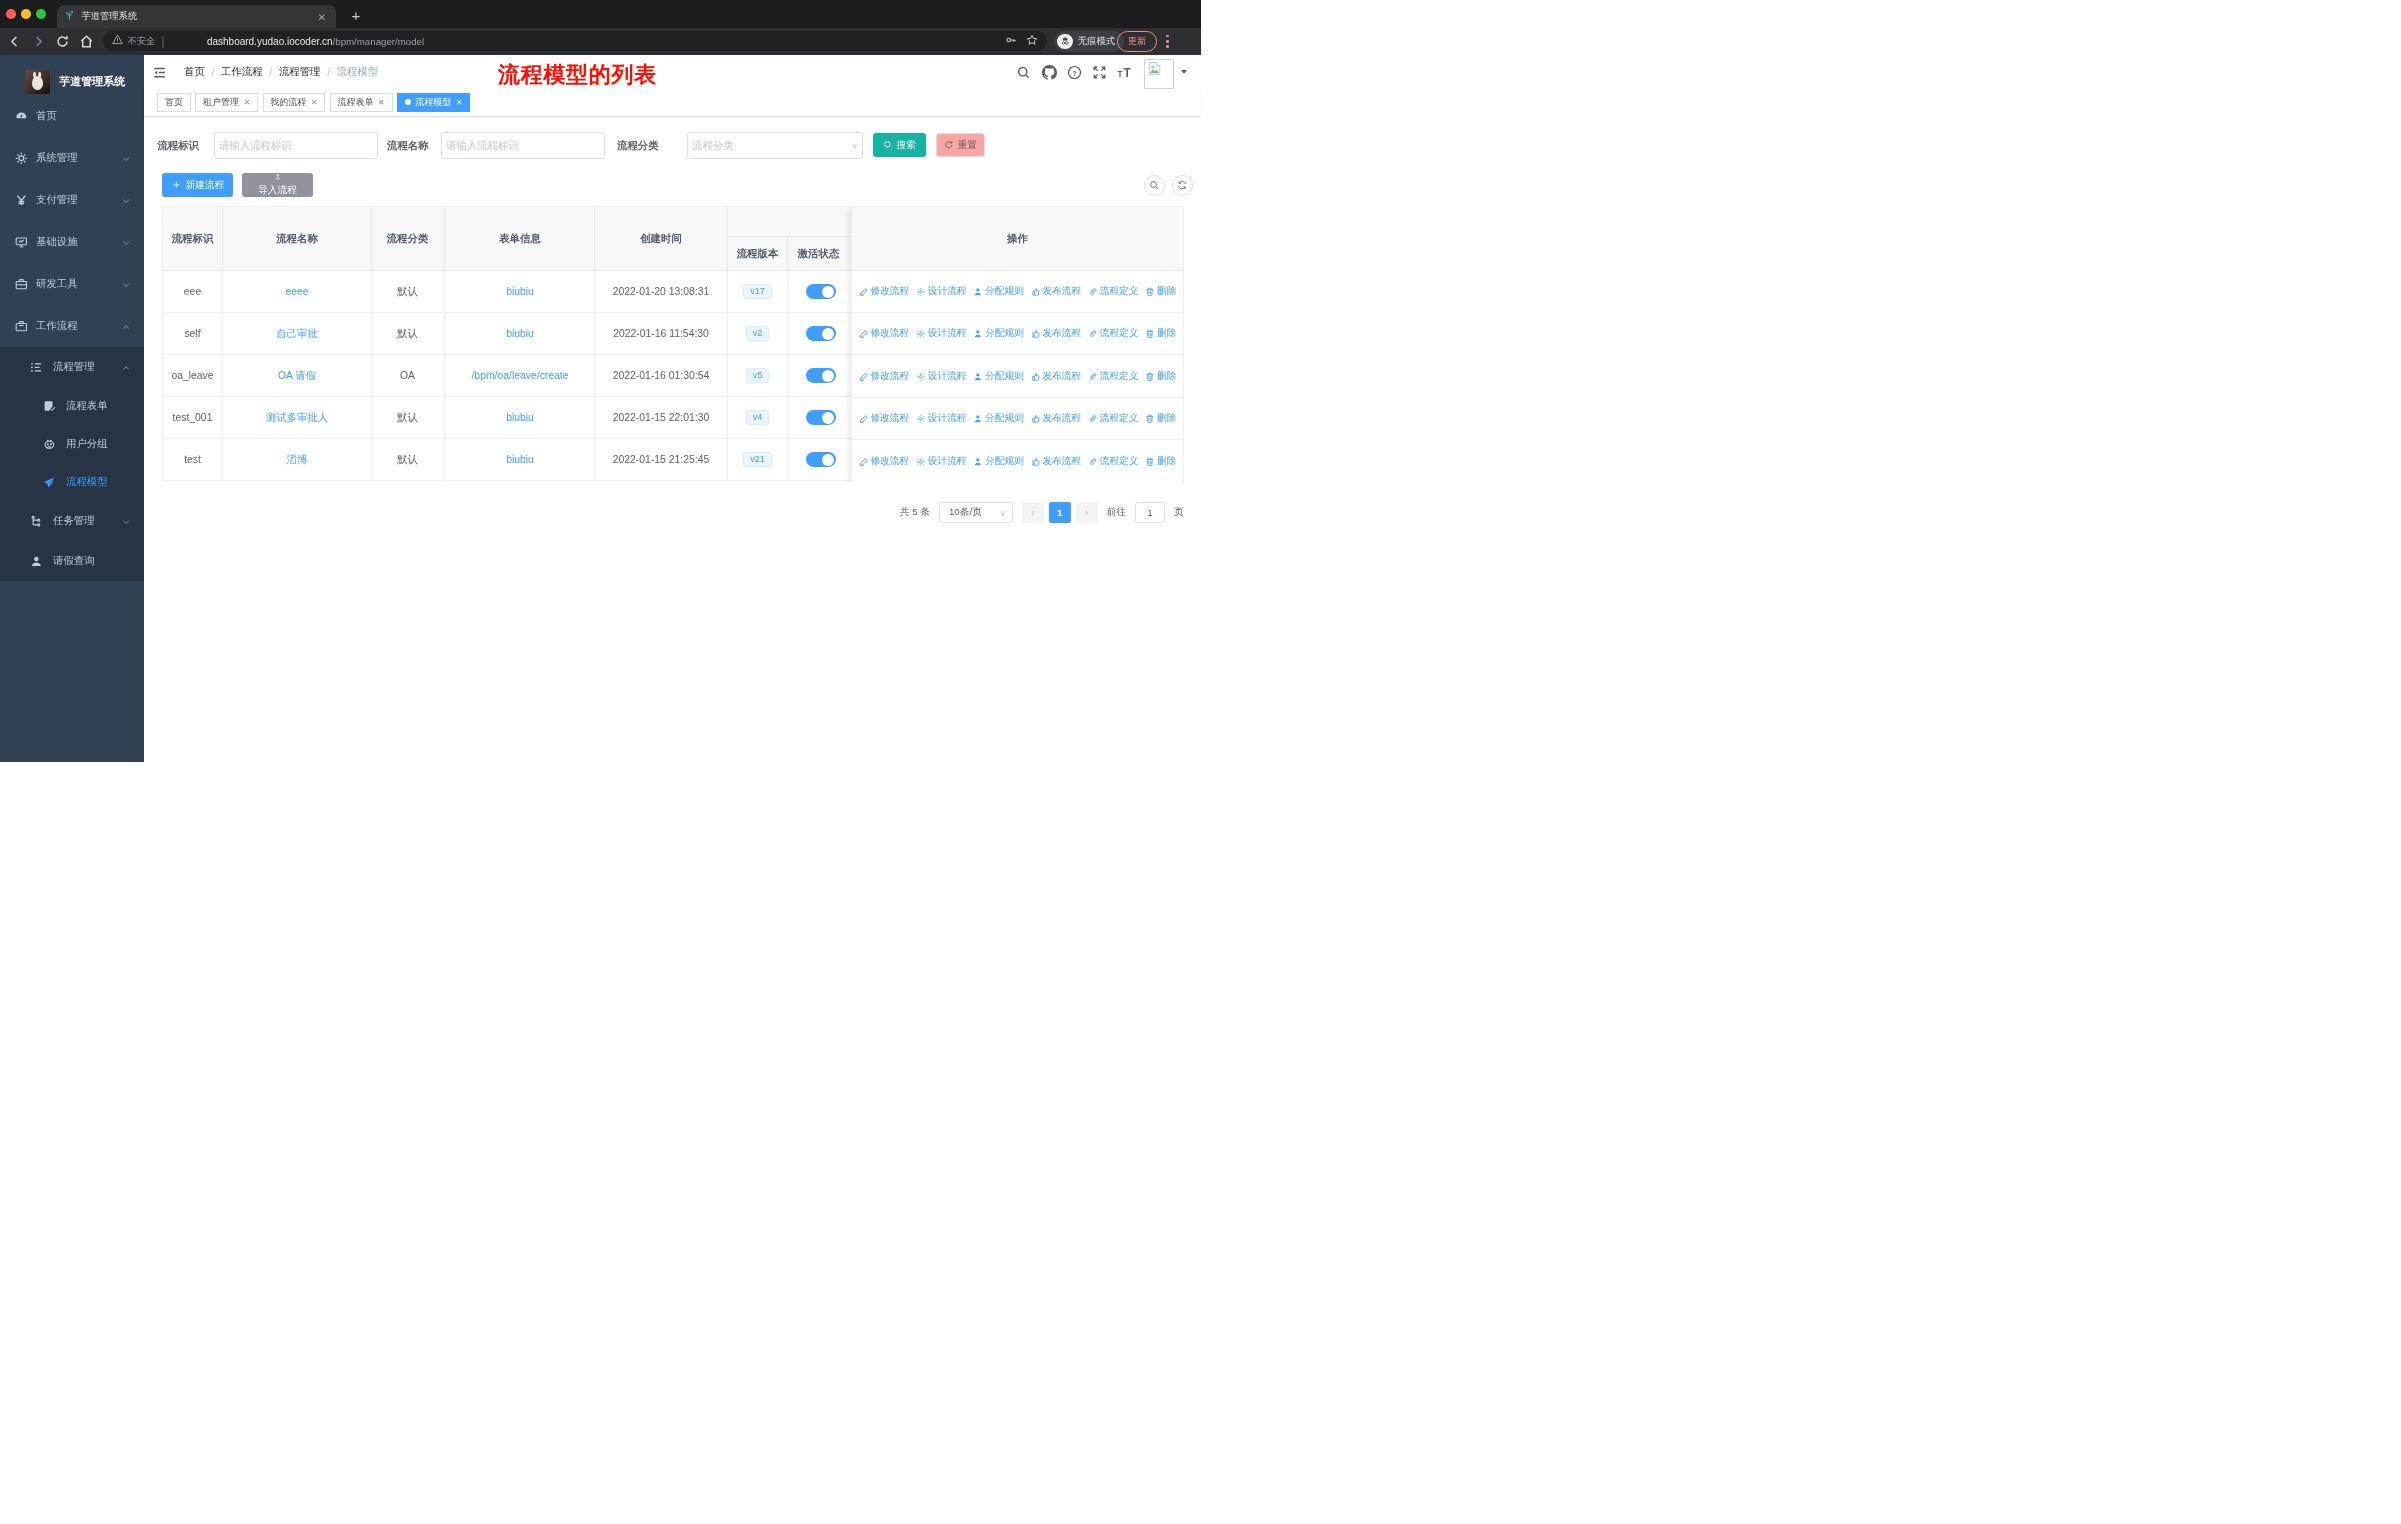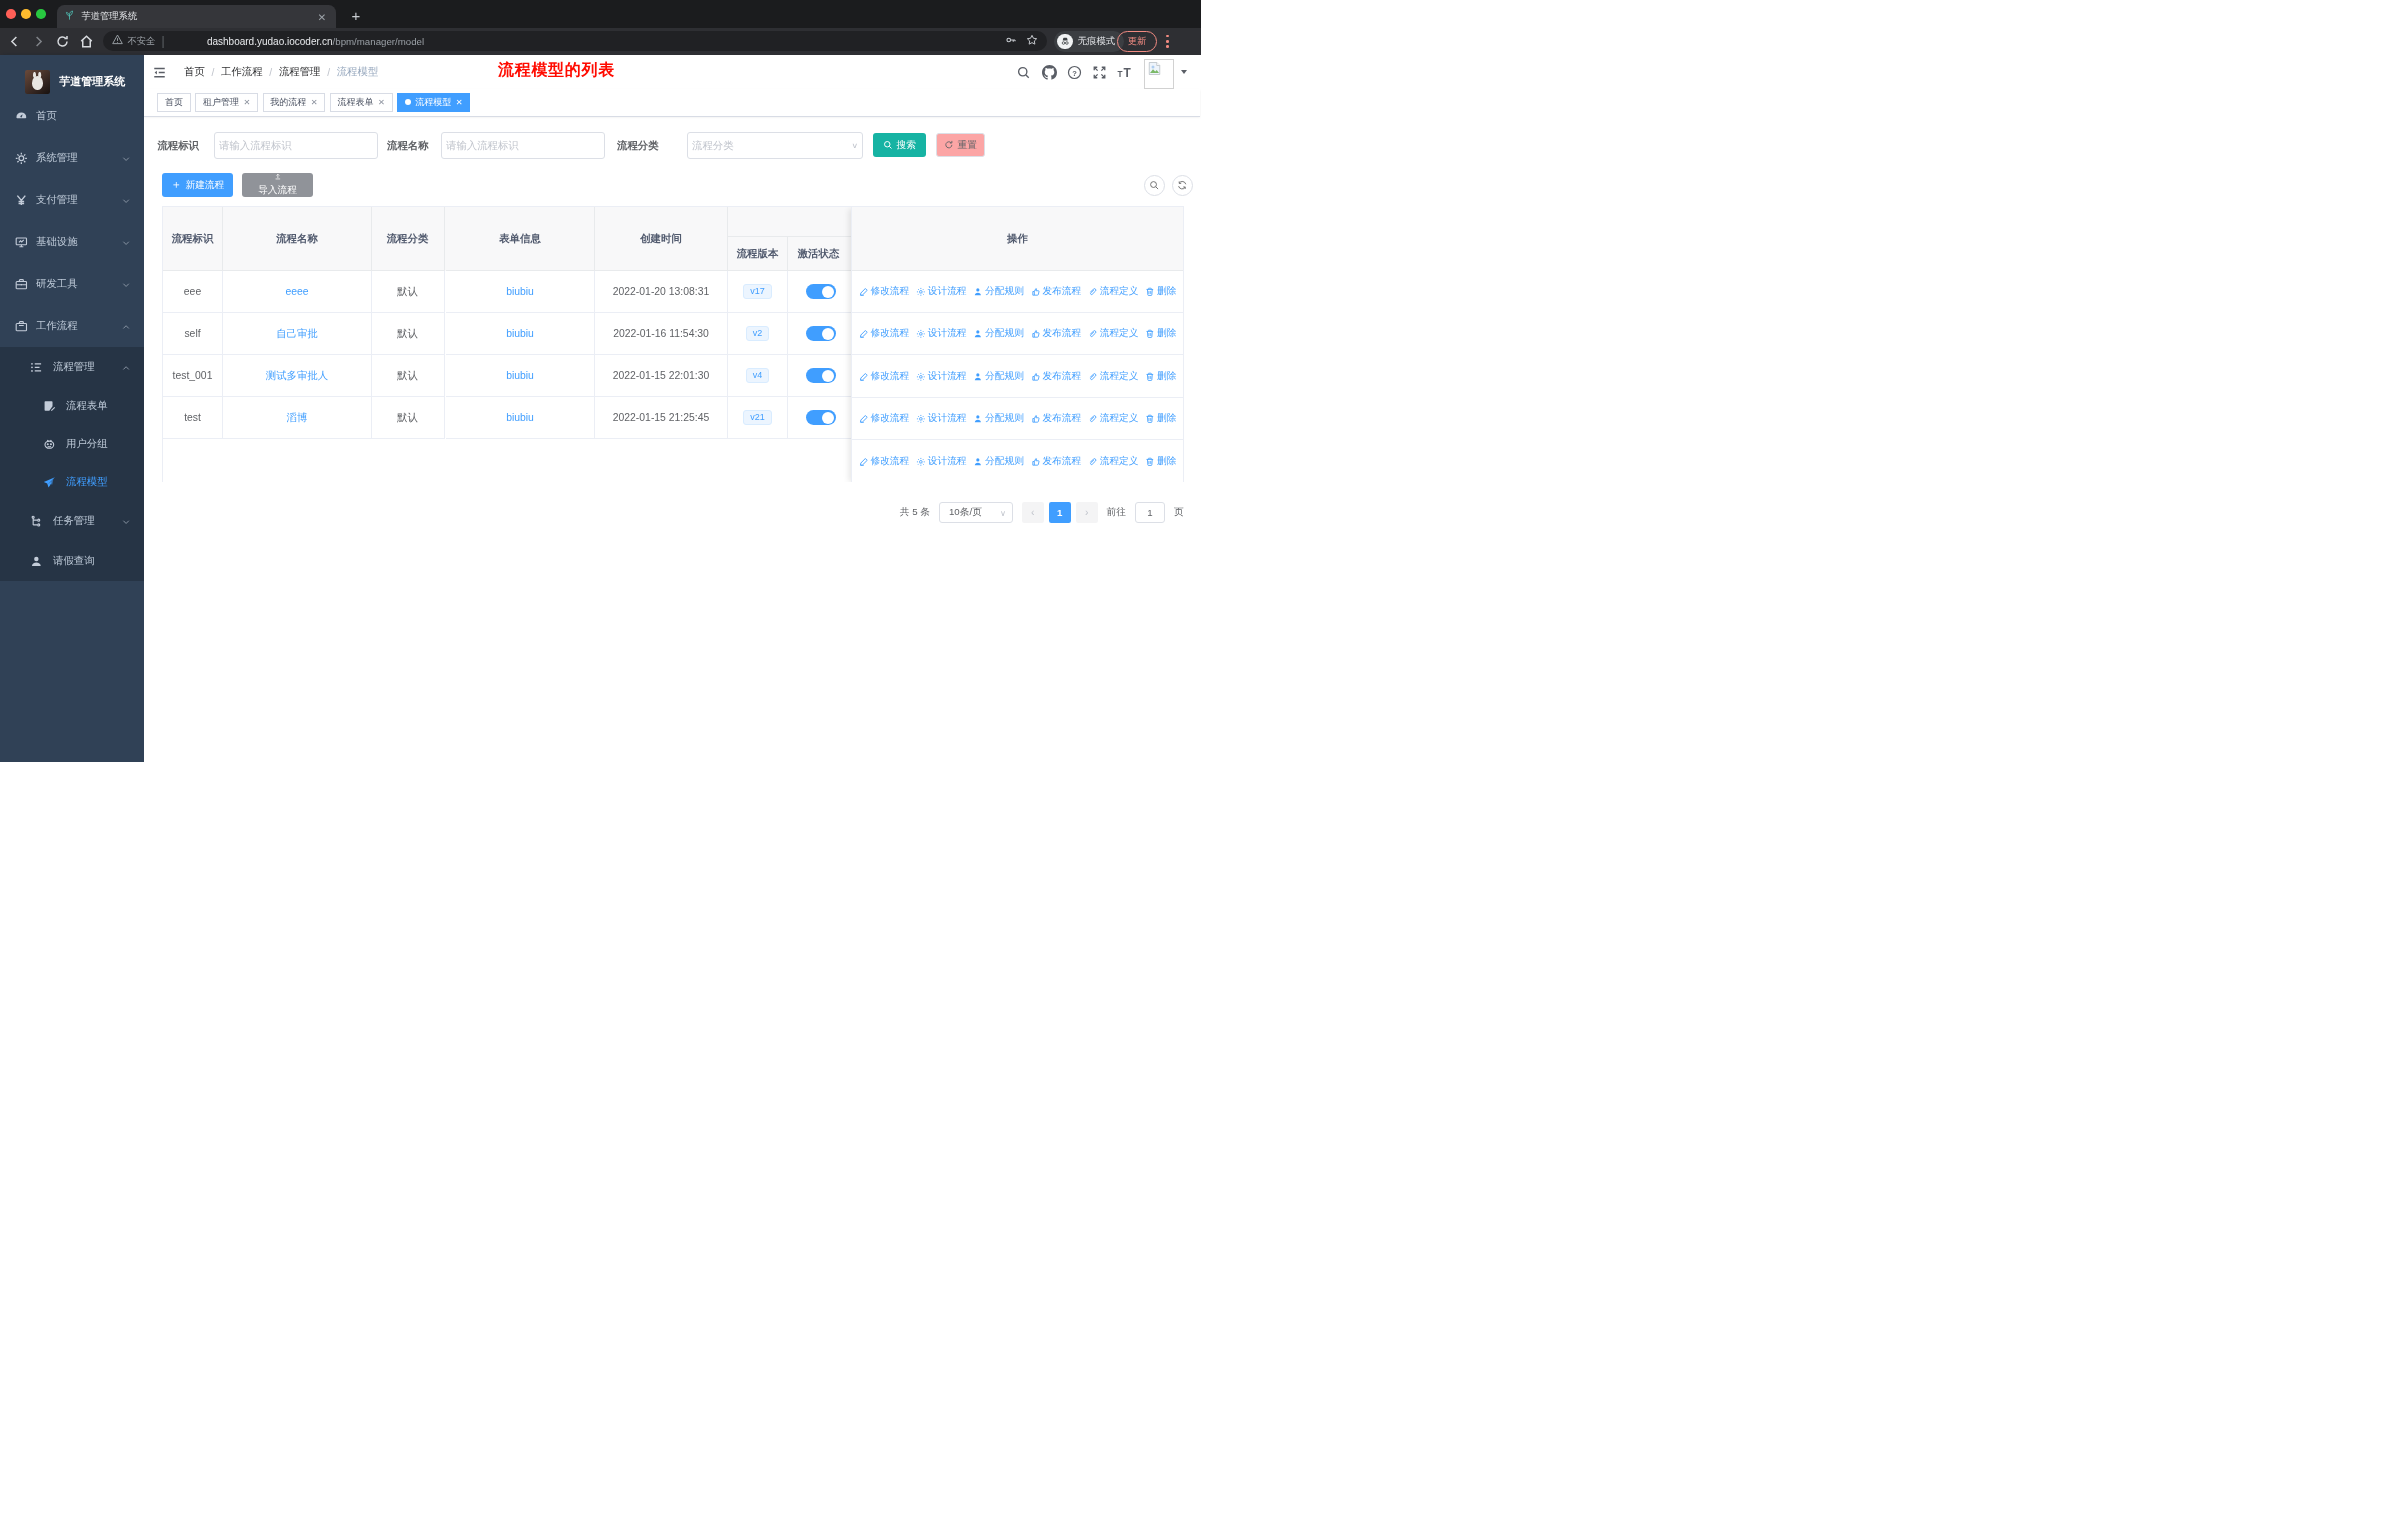--- a/index.html
+++ b/index.html
@@ -47,21 +47,21 @@
   .mi.lvl3 { height:38px; } .mi.lvl3 .ic { left:43px; } .mi.lvl3 .lbl { margin-left:66px; }
   .mi.dark { background:#263445; }
   .mi.active, .mi.active .ic { color:#409eff; }
 
   .main { position:absolute; left:144px; top:0; width:1056px; height:707px; background:#fff; }
   .navbar { position:absolute; left:0; top:0; width:100%; height:34px; background:#fff; }
   .hamburger { position:absolute; left:8.2px; top:9.7px; width:15px; height:15px; color:#5a5e66; }
   .crumbs { position:absolute; left:40px; top:0; height:34px; display:flex; align-items:center; font-size:10.4px; gap:6.7px; }
   .crumb { color:#303133; font-weight:500; } .crumb.last { color:#97a8be; font-weight:400; }
   .crumb-sep { color:#c0c4cc; }
-  .annotation { position:absolute; left:354px; top:5.2px; font-size:16px; font-weight:900; color:#ff0b00; letter-spacing:0.7px; white-space:nowrap;font-family:Liberation Serif, serif; }
+  .annotation { position:absolute; left:354px; top:5.2px; font-size:22px; font-weight:900; color:#ff0b00; letter-spacing:0.7px; white-space:nowrap;font-family:Liberation Serif, serif; }
   .nav-right-ic { position:absolute; top:9.7px; width:15px; height:15px; color:#5a5e66; }
   .avatar-box { position:absolute; left:1000px; top:3.7px; width:30px; height:30px; background:#fff; border:0.7px solid #d2d2d2; display:flex; align-items:flex-start; justify-content:flex-start; padding:1.5px; }
   .caret-down { position:absolute; left:1037px; top:15px; width:0; height:0; border-left:3.7px solid transparent; border-right:3.7px solid transparent; border-top:4.5px solid #5a5e66; }
 
   .tagsbar { position:absolute; left:0; top:34px; width:100%; height:27.5px; background:#fff; border-bottom:0.7px solid #d8dce5; box-shadow:0 0.7px 2.2px 0 rgba(0,0,0,.08); display:flex; align-items:center; padding-left:13.4px; gap:4.5px; }
   .tag { height:19.4px; display:flex; align-items:center; background:#fff; border:0.7px solid #d8dce5; color:#495060; font-size:9px; padding:0 6.7px; gap:4.5px; cursor:pointer; }
   .tag .x { font-size:8.2px; color:#8a909c; }
   .tag.active { background:#409eff; border-color:#409eff; color:#fff; }
   .tag.active .x { color:#fff; }
   .tag.active .dot { width:6px; height:6px; border-radius:50%; background:#fff; }
@@ -486,20 +486,43 @@
               </div>
               <div class="td" style="left:565px;width:60px">
                 <span class="vbadge">v2</span>
               </div>
               <div class="td" style="left:625px;width:66px">
                 <span class="toggle"></span>
               </div>
             </div>
             <div class="tr">
               <div class="td" style="left:0px;width:60px">
+                <span>oa_leave</span>
+              </div>
+              <div class="td" style="left:60px;width:149px">
+                <a class="link">OA 请假</a>
+              </div>
+              <div class="td" style="left:208px;width:74px">
+                <span>OA</span>
+              </div>
+              <div class="td" style="left:283px;width:149px">
+                <a class="link">/bpm/oa/leave/create</a>
+              </div>
+              <div class="td" style="left:432px;width:133px">
+                <span>2022-01-16 01:30:54</span>
+              </div>
+              <div class="td" style="left:565px;width:60px">
+                <span class="vbadge">v5</span>
+              </div>
+              <div class="td" style="left:625px;width:66px">
+                <span class="toggle"></span>
+              </div>
+            </div>
+            <div class="tr">
+              <div class="td" style="left:0px;width:60px">
                 <span>test_001</span>
               </div>
               <div class="td" style="left:60px;width:149px">
                 <a class="link">测试多审批人</a>
               </div>
               <div class="td" style="left:208px;width:74px">
                 <span>默认</span>
               </div>
               <div class="td" style="left:283px;width:149px">
                 <a class="link">biubiu</a>

